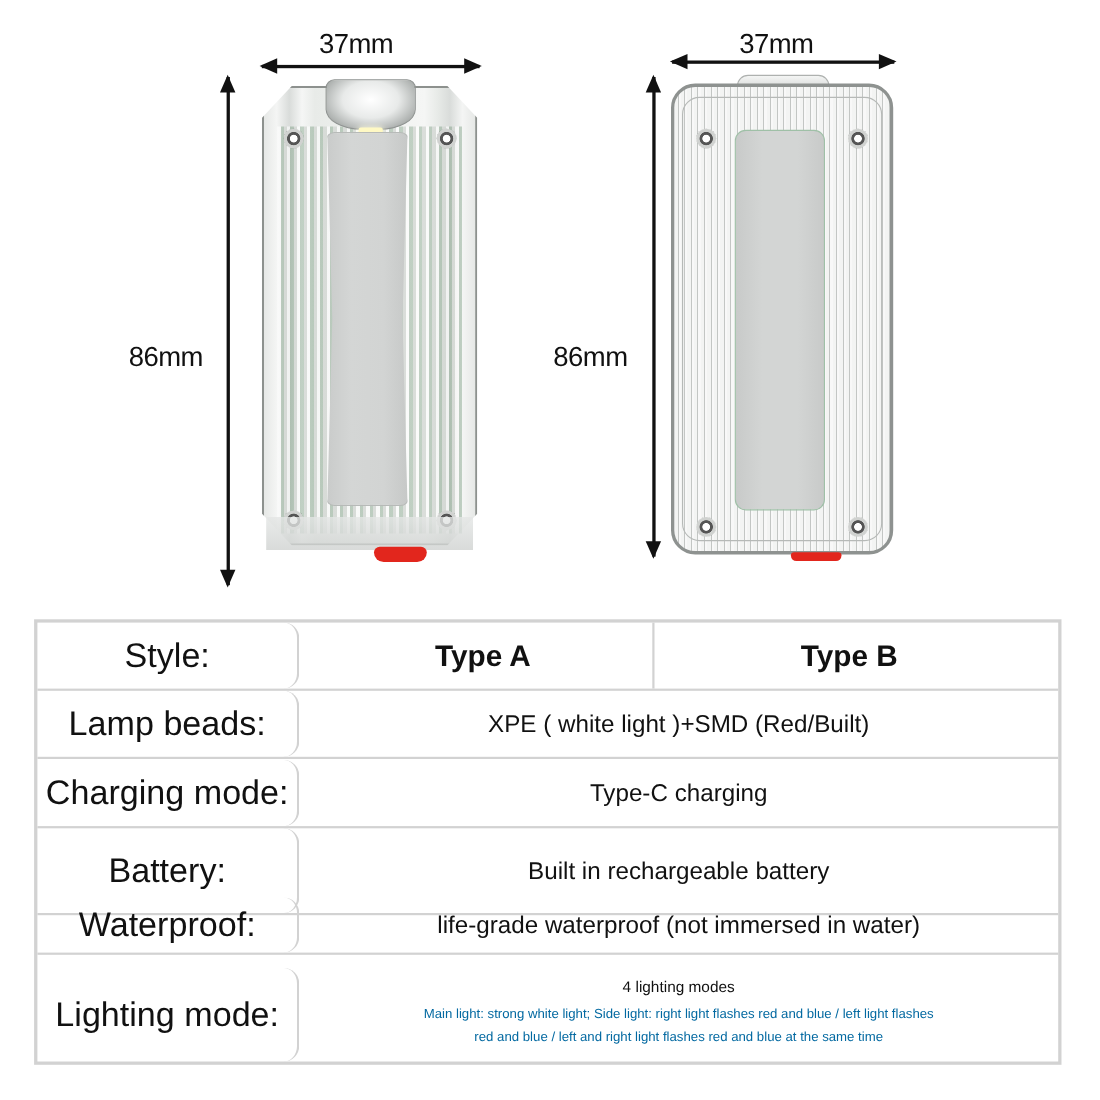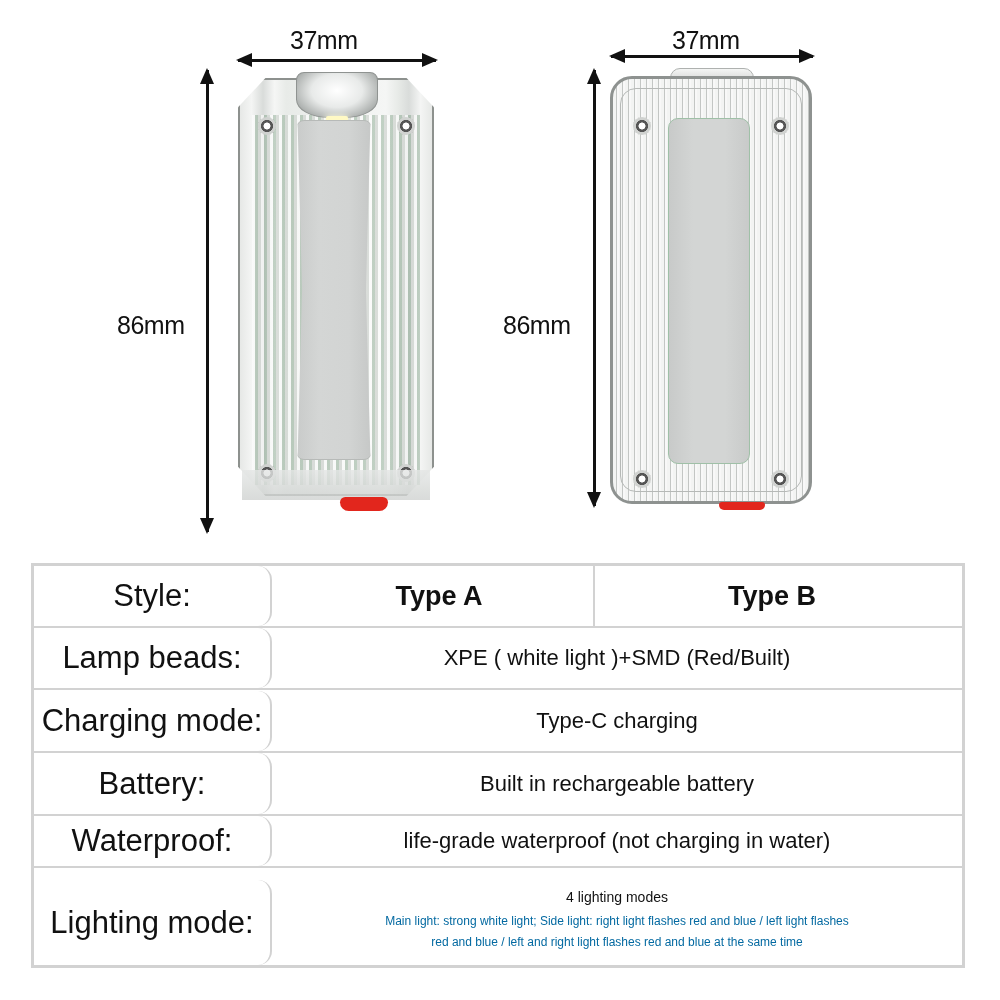--- a/index.html
+++ b/index.html
@@ -112,27 +112,27 @@
     <div class="cell typeB-cell">Type B</div>
   </div>
   <div class="row" style="top:62px; height:62px;">
     <div class="cell label-cell">Lamp beads:</div>
     <div class="cell value-cell">XPE ( white light )+SMD (Red/Built)</div>
   </div>
   <div class="row" style="top:125px; height:62px;">
     <div class="cell label-cell">Charging mode:</div>
     <div class="cell value-cell">Type-C charging</div>
   </div>
-  <div class="row" style="top:187px; height:63px;">
+  <div class="row" style="top:187px; height:79px;">
     <div class="cell label-cell">Battery:</div>
     <div class="cell value-cell">Built in rechargeable battery</div>
   </div>
   <div class="row" style="top:250px; height:52px;">
     <div class="cell label-cell">Waterproof:</div>
-    <div class="cell value-cell">life-grade waterproof (not charging in water)</div>
+    <div class="cell value-cell">life-grade waterproof (not immersed in water)</div>
   </div>
   <div class="row" style="top:314px; height:85px;">
     <div class="cell label-cell">Lighting mode:</div>
     <div class="cell value-cell lighting-wrap">
       <div class="lighting-title">4 lighting modes</div>
       <div class="lighting-desc">
         <div>Main light: strong white light; Side light: right light flashes red and blue / left light flashes</div>
         <div>red and blue / left and right light flashes red and blue at the same time</div>
       </div>
     </div>

